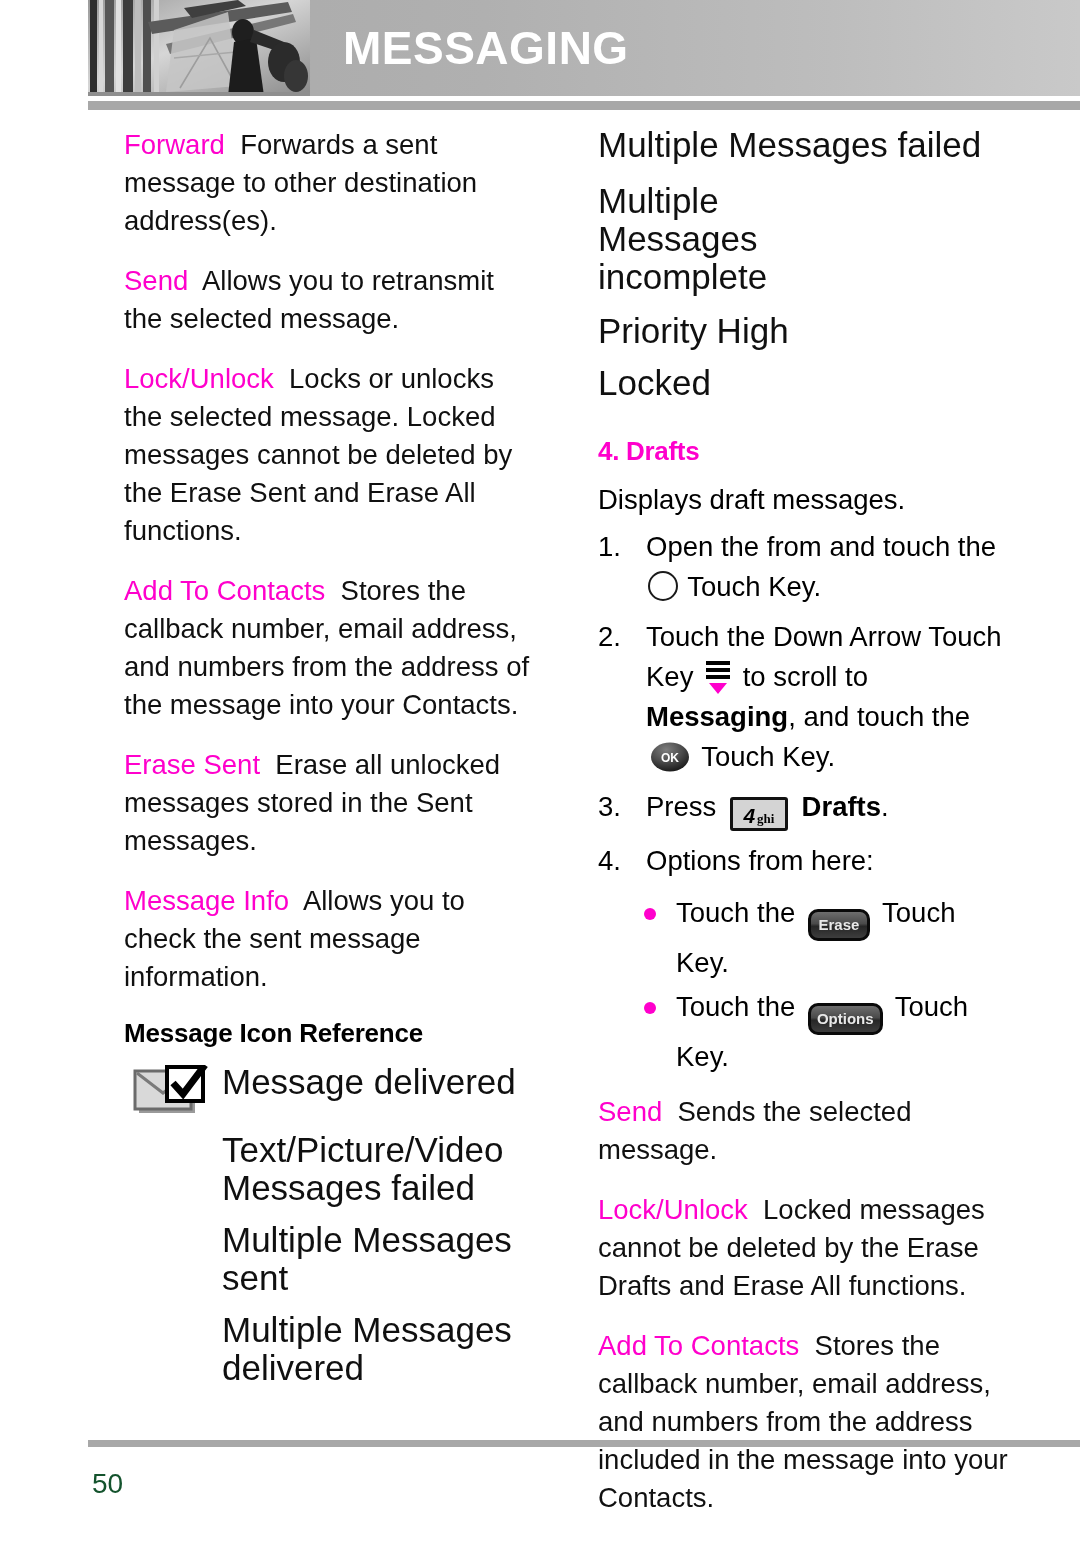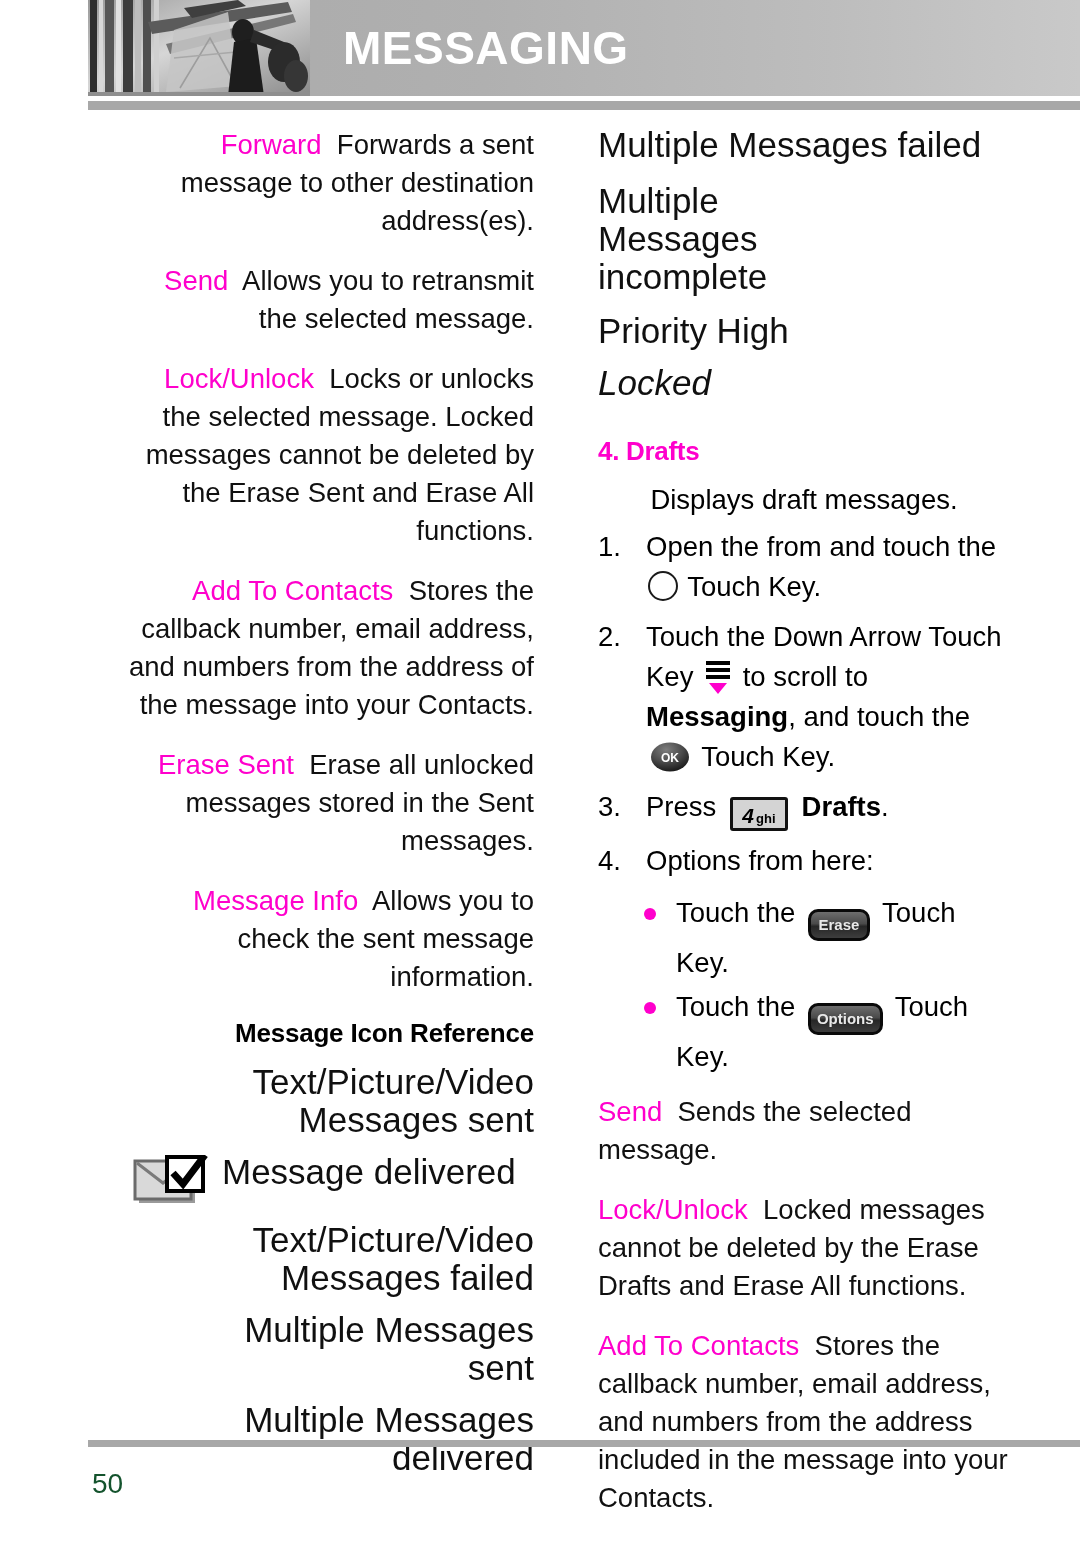--- a/index.html
+++ b/index.html
@@ -55,21 +55,21 @@
     width: 992px;
     height: 9px;
     background: #a8a8a8;
   }
 
   
   .col {
     position: absolute;
     top: 126px;
   }
-  .col-left  { left: 124px;  width: 410px; text-align: right; }
+  .col-left  { left: 124px;  width: 410px; }
   .col-right { left: 598px;  width: 412px; }
 
   .para {
     font-size: 27.5px;
     line-height: 38px;
     margin: 0 0 22px 0;
     color: #101010;
   }
   .kw {
     color: #ff00cc;
@@ -111,21 +111,20 @@
     font-size: 26px;
     font-weight: bold;
     color: #ff00cc;
     margin: 32px 0 14px 0;
     letter-spacing: -0.3px;
   }
   .lead {
     font-size: 27.5px;
     line-height: 38px;
     margin: 0 0 8px 0;
-    text-align: center;
   }
 
   
   ol.steps {
     list-style: none;
     margin: 0 0 10px 0;
     padding: 0;
   }
   ol.steps > li {
     position: relative;
@@ -209,20 +208,21 @@
     font-size: 21px;
     font-weight: bold;
     font-style: italic;
     color: #000;
   }
   .key-num .kn-letters {
     font-size: 13px;
     font-weight: bold;
     color: #000;
     margin-left: 2px;
+    font-family: Liberation Serif, serif;
   }
   .key-soft {
     display: inline-block;
     height: 32px;
     min-width: 62px;
     padding: 0 6px;
     vertical-align: -8px;
     margin: 0 5px;
     background: linear-gradient(to bottom, #6e6e6e 0%, #4a4a4a 45%, #262626 55%, #3d3d3d 100%);
     border: 3px solid #0a0a0a;
@@ -311,24 +311,20 @@
   <p class="para"><span class="kw">Lock/Unlock</span>&nbsp; <span>Locks or unlocks the selected message. Locked messages cannot be deleted by the Erase Sent and Erase All functions.</span></p>
 
   <p class="para"><span class="kw">Add To Contacts</span>&nbsp; <span>Stores the callback number, email address, and numbers from the address of the message into your Contacts.</span></p>
 
   <p class="para"><span class="kw">Erase Sent</span>&nbsp; <span>Erase all unlocked messages stored in the Sent messages.</span></p>
 
   <p class="para"><span class="kw">Message Info</span>&nbsp; <span>Allows you to check the sent message information.</span></p>
 
   <div class="icon-ref-title">Message Icon Reference</div>
 
-  <div class="icon-row">
-    <div class="icon-slot"></div>
-    <div class="icon-label">Text/Picture/Video Messages sent</div>
-  </div>
 
   <div class="icon-row">
     <div class="icon-slot">
       <svg class="env-icon" width="80" height="52" viewBox="0 0 80 52" xmlns="http://www.w3.org/2000/svg">
 
         <rect x="6" y="10" width="56" height="38" fill="#9a9a9a"></rect>
 
         <rect x="2" y="6" width="56" height="38" fill="#d9d9d9" stroke="#6b6b6b" stroke-width="3"></rect>
         <polyline points="4,8 30,28 56,8" fill="none" stroke="#7a7a7a" stroke-width="3"></polyline>
 
@@ -366,21 +362,21 @@
   <div class="icon-row" style="margin-bottom:16px;">
     <div class="icon-slot" style="width:0;flex:0 0 0;"></div>
     <div class="icon-label" style="max-width:260px;">Multiple Messages incomplete</div>
   </div>
 
   <div class="icon-row" style="margin-bottom:12px;">
     <div class="icon-slot" style="width:0;flex:0 0 0;"></div>
     <div class="icon-label">Priority High</div>
   </div>
 
-  <div class="icon-row" style="margin-bottom:6px;font-style:italic;">
+  <div class="icon-row" style="margin-bottom:6px;">
     <div class="icon-slot" style="width:0;flex:0 0 0;"></div>
     <div class="icon-label">Locked</div>
   </div>
 
   <div class="section-head">4. Drafts</div>
 
   <p class="lead">Displays draft messages.</p>
 
   <ol class="steps">
     <li>

